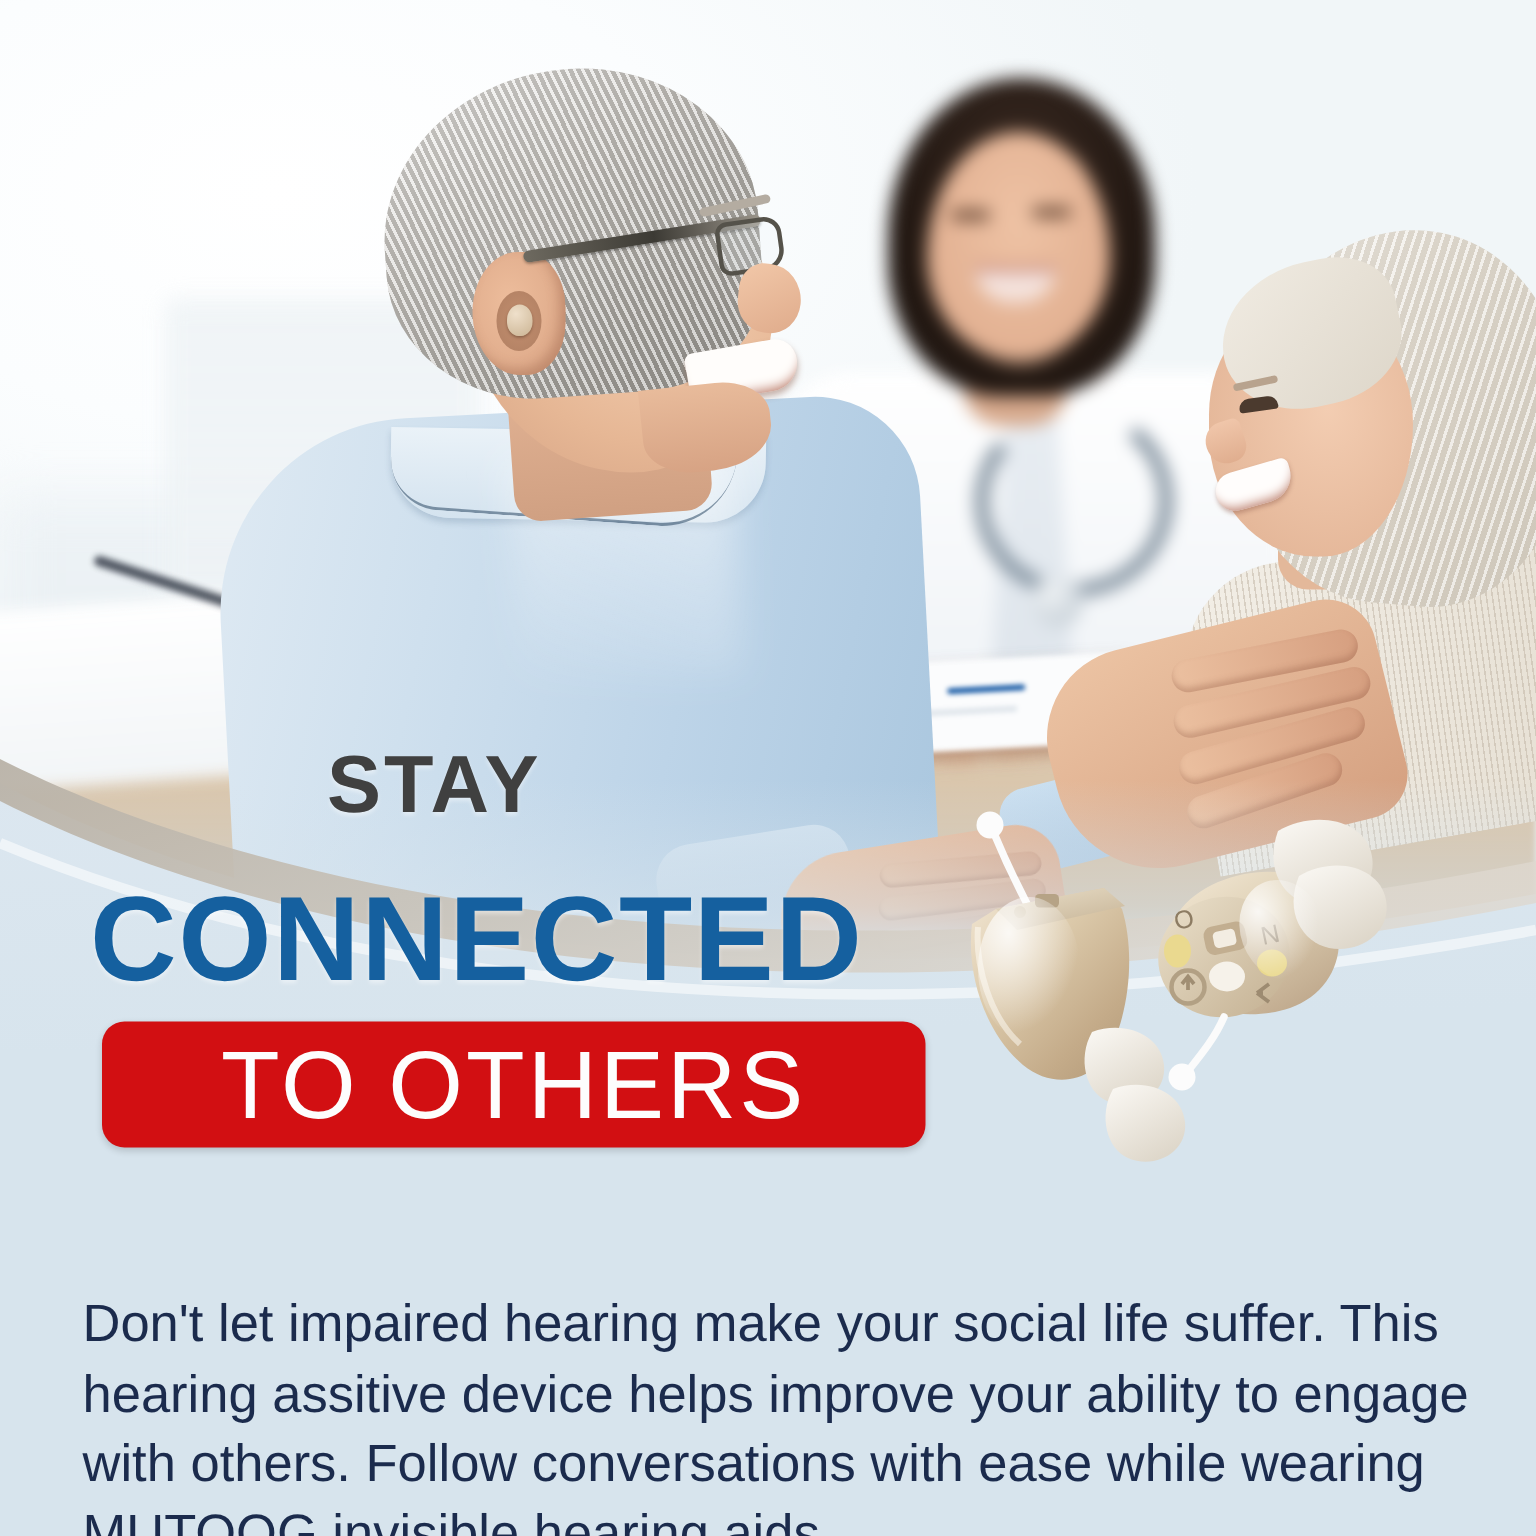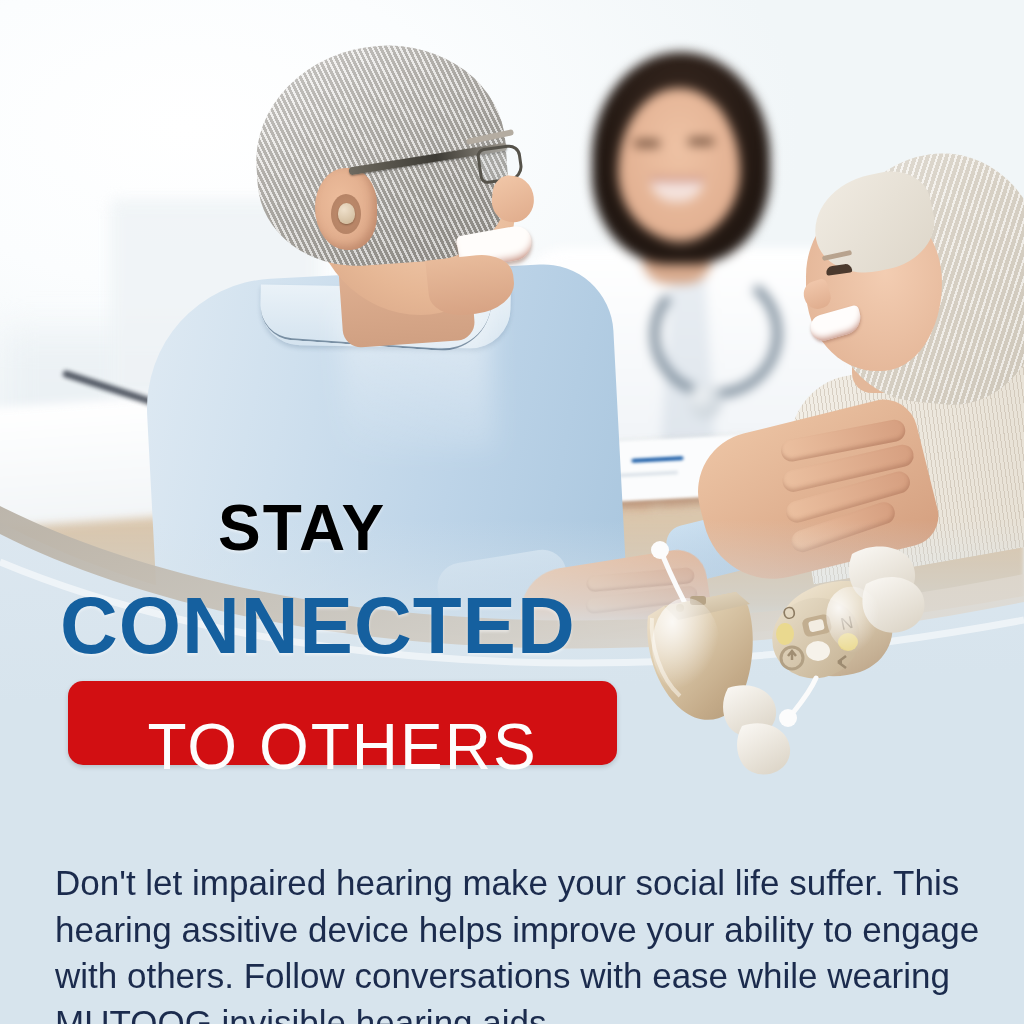--- a/index.html
+++ b/index.html
@@ -177,30 +177,30 @@
   
   .photo-fade{position:absolute;left:0;bottom:0;width:1024px;height:120px;
     background:linear-gradient(rgba(215,228,237,0) 0%,rgba(215,228,237,.55) 70%,rgba(215,228,237,.95) 100%);}
 
   
   .swoosh{position:absolute;left:0;top:470px;width:1024px;height:230px;}
 
   
   .headline{position:absolute;left:0;top:0;width:1024px;}
   .h-stay{position:absolute;left:218px;top:496px;
-    font-size:64px;font-weight:bold;letter-spacing:2px;color:#000000;
+    font-size:54px;font-weight:bold;letter-spacing:2px;color:#404040;
     line-height:1;text-shadow:0 2px 3px rgba(255,255,255,.45);}
   .h-connected{position:absolute;left:60px;top:586px;
     font-size:80px;font-weight:bold;letter-spacing:1px;color:#15609f;
     line-height:1;text-shadow:0 2px 3px rgba(255,255,255,.45);}
   .banner{position:absolute;left:68px;top:681px;width:549px;height:84px;
     background:#d20f12;border-radius:15px;box-shadow:0 2px 5px rgba(0,0,0,.16);}
   .banner-text{position:absolute;left:0;top:0;width:549px;height:84px;
     display:flex;align-items:center;justify-content:center;
-    color:#fdfdfd;font-size:64px;font-weight:normal;letter-spacing:2px;line-height:1;margin-top:24px;}
+    color:#fdfdfd;font-size:64px;font-weight:normal;letter-spacing:2px;line-height:1;}
 
   
   .aids{position:absolute;left:620px;top:520px;width:330px;height:280px;}
 
   
   .body-copy{position:absolute;left:55px;top:825px;width:925px;
     font-size:35px;line-height:1.33;color:#1b2b4d;}
 </style>
 </head>
 <body>

